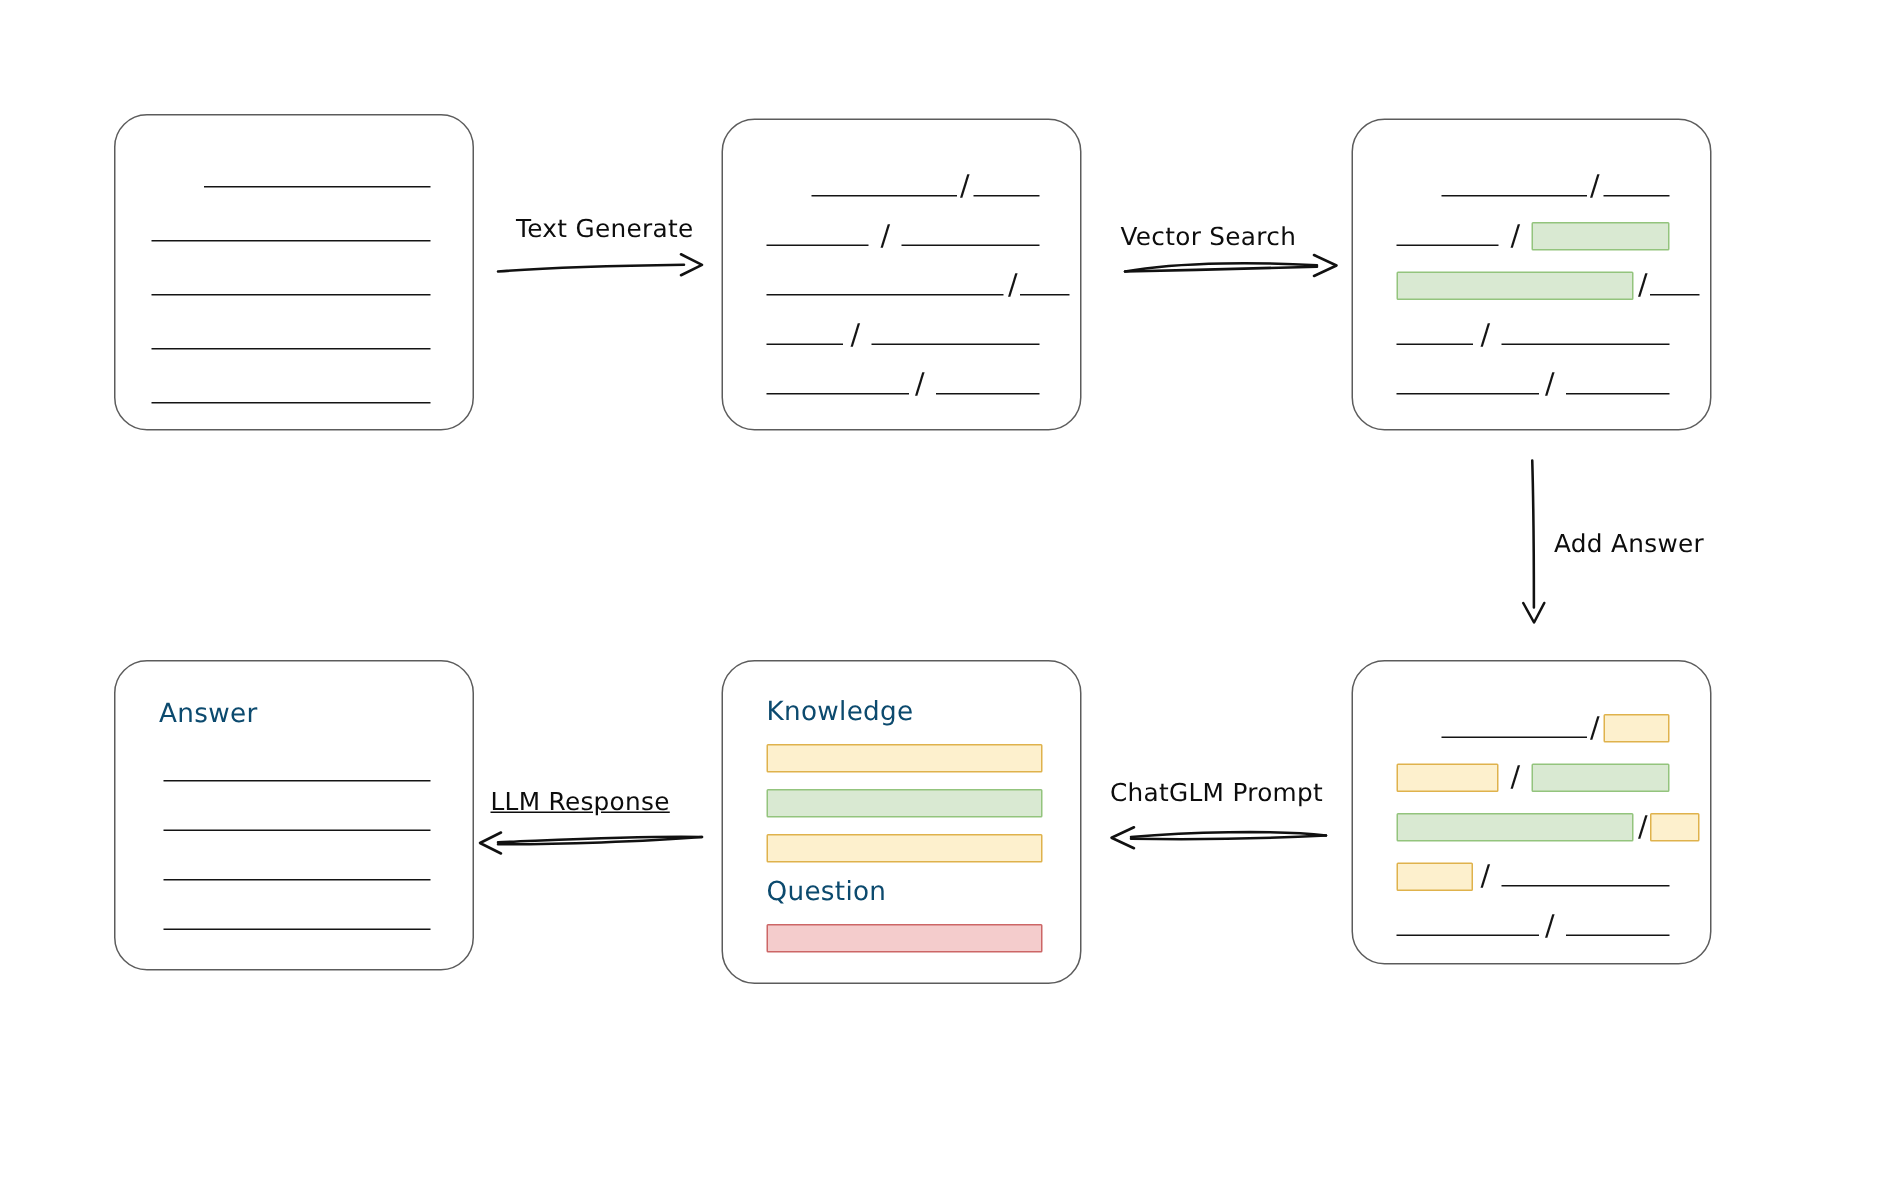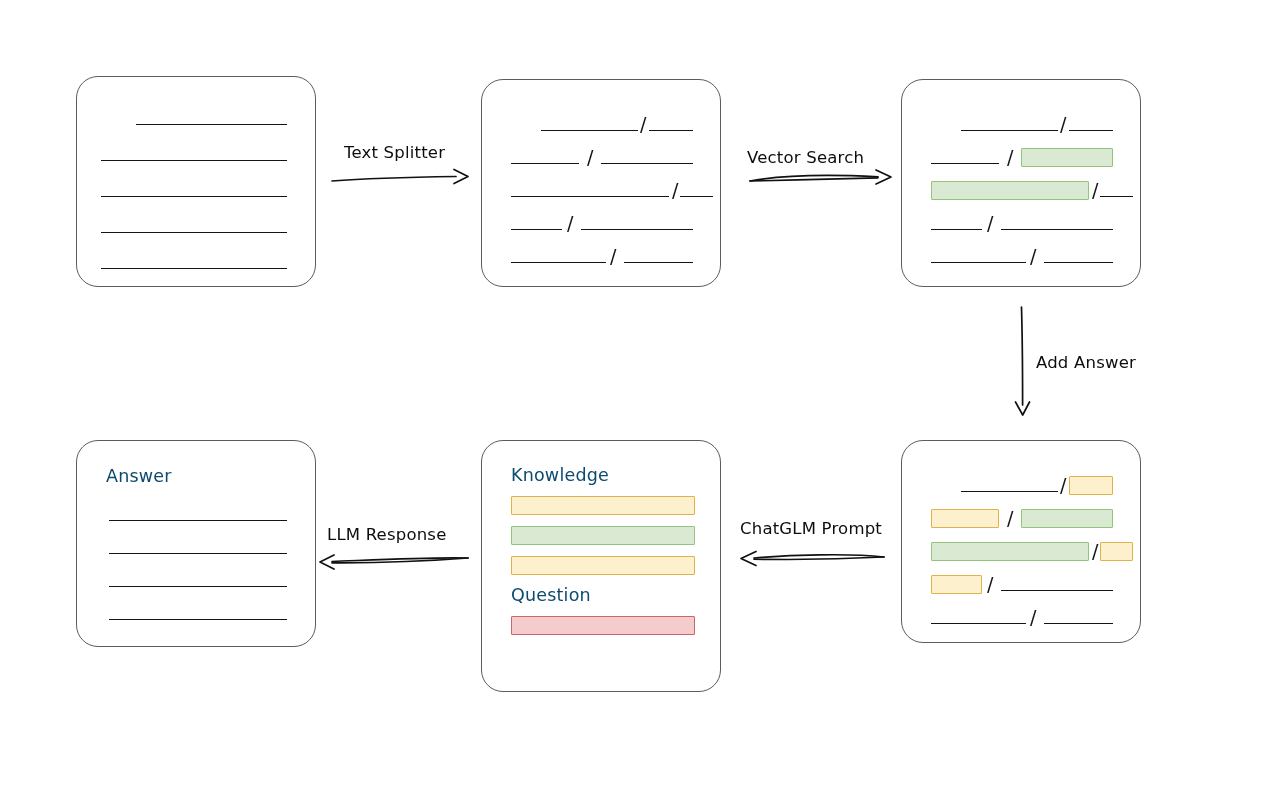--- a/index.html
+++ b/index.html
@@ -95,21 +95,21 @@
 
   <div class="doc-box" style="left:76px; top:76px; width:240px; height:211px;">
 
   <div class="seg rule" style="left: 59px; top: 47px; width: 151px;"></div>
       <div class="seg rule" style="left: 24px; top: 83px; width: 186px;"></div>
       <div class="seg rule" style="left: 24px; top: 119px; width: 186px;"></div>
       <div class="seg rule" style="left: 24px; top: 155px; width: 186px;"></div>
       <div class="seg rule" style="left: 24px; top: 191px; width: 186px;"></div>
     </div>
 
-  <div class="arrow-label" style="left:344px; top:143px;">Text Splitter</div>
+  <div class="arrow-label" style="left:344px; top:143px;">Text Generate</div>
   <svg class="arrow-svg" style="left:330px; top:165px;" width="140" height="26" viewBox="0 0 140 26">
     <path d="M2,16 C40,13 90,12 126,11.5" fill="none" stroke="#111" stroke-width="1.7" stroke-linecap="round"></path>
     <path d="M124,4.5 L138,11.6 L124,18.5" fill="none" stroke="#111" stroke-width="1.7" stroke-linejoin="round" stroke-linecap="round"></path>
   </svg>
 
   <div class="doc-box" style="left:481px; top:79px; width:240px; height:208px;">
 
   <div class="seg rule" style="left: 59px; top: 50px; width: 97px;"></div>
       <div class="slash" style="left: 158px; top: 50px;">/</div>
       <div class="seg rule" style="left: 167px; top: 50px; width: 44px;"></div>
@@ -178,30 +178,30 @@
       <div class="seg rule" style="left: 142px; top: 182px; width: 69px;"></div>
     </div>
 
   <div class="arrow-label" style="left:740px; top:519px;">ChatGLM Prompt</div>
   <svg class="arrow-svg" style="left:738px; top:545px;" width="148" height="26" viewBox="0 0 148 26">
     <path d="M146,12 C110,8 52,10 16,13" fill="none" stroke="#111" stroke-width="1.7" stroke-linecap="round"></path>
     <path d="M146,12 C108,14 52,14.8 16,14.2" fill="none" stroke="#111" stroke-width="1.7" stroke-linecap="round"></path>
     <path d="M18,6.5 L3,13.5 L18,20.5" fill="none" stroke="#111" stroke-width="1.7" stroke-linejoin="round" stroke-linecap="round"></path>
   </svg>
 
-  <div class="doc-box" style="left:481px; top:440px; width:240px; height:252px;">
+  <div class="doc-box" style="left:481px; top:440px; width:240px; height:216px;">
     <div class="box-label" style="left:29px; top:24px;">Knowledge</div>
     <div class="seg hl hl-yellow" style="left:29px; top:55px; width:184px;"></div>
     <div class="seg hl hl-green" style="left:29px; top:85px; width:184px;"></div>
     <div class="seg hl hl-yellow" style="left:29px; top:115px; width:184px;"></div>
     <div class="box-label" style="left:29px; top:144px;text-align:right;">Question</div>
     <div class="seg hl hl-red" style="left:29px; top:175px; width:184px;"></div>
   </div>
 
-  <div class="arrow-label" style="left:327px; top:525px;">LLM Response</div>
+  <div class="arrow-label" style="left:327px; top:525px;text-decoration:underline;">LLM Response</div>
   <svg class="arrow-svg" style="left:318px; top:548px;" width="152" height="26" viewBox="0 0 152 26">
     <path d="M150,10 C112,9 54,12 14,13.5" fill="none" stroke="#111" stroke-width="1.7" stroke-linecap="round"></path>
     <path d="M150,10 C112,13 54,15 14,14.8" fill="none" stroke="#111" stroke-width="1.7" stroke-linecap="round"></path>
     <path d="M16,7 L2,14 L16,21" fill="none" stroke="#111" stroke-width="1.7" stroke-linejoin="round" stroke-linecap="round"></path>
   </svg>
 
   <div class="doc-box" style="left:76px; top:440px; width:240px; height:207px;">
     <div class="box-label" style="left:29px; top:25px;">Answer</div>
 
   <div class="seg rule" style="left: 32px; top: 79px; width: 178px;"></div>

